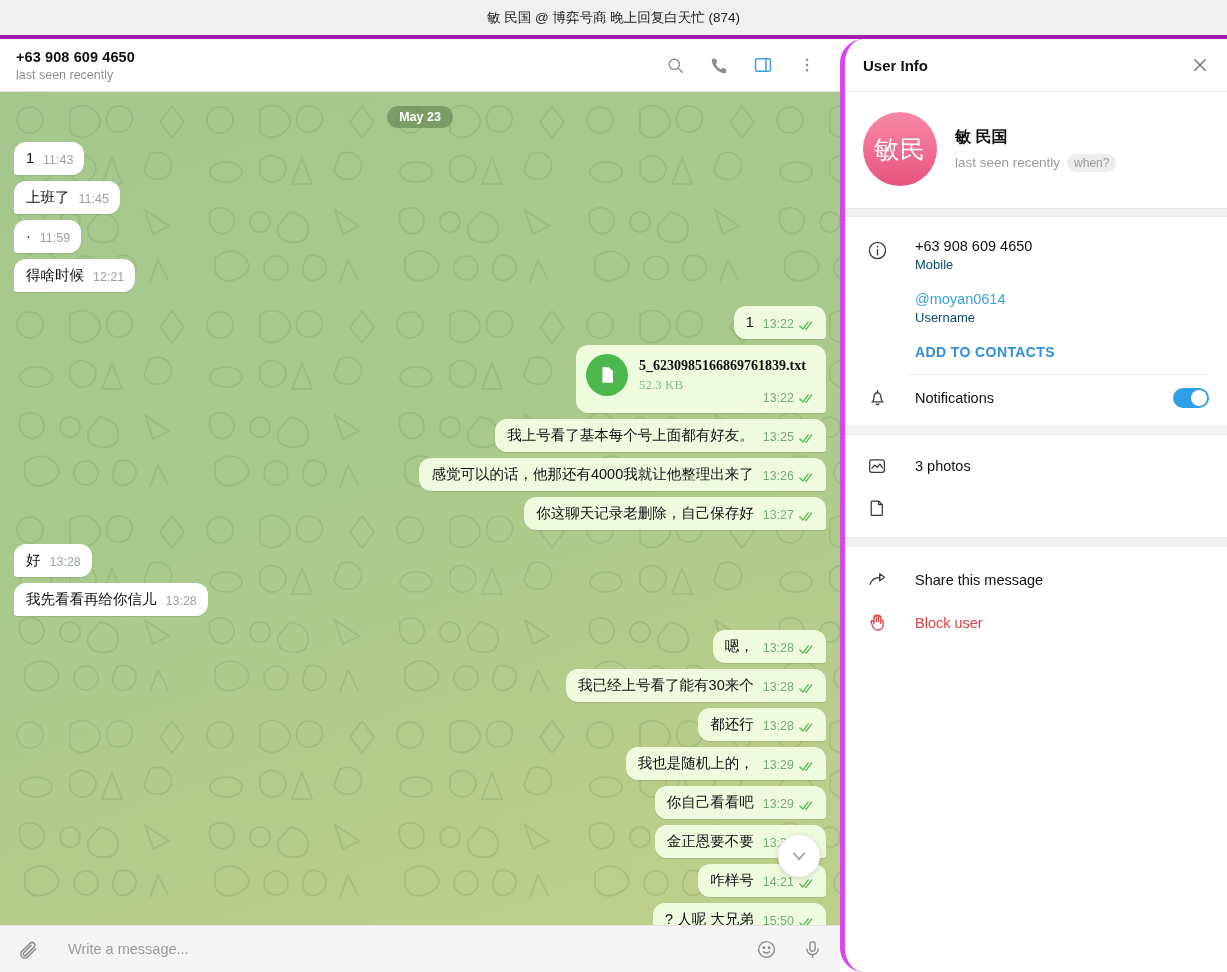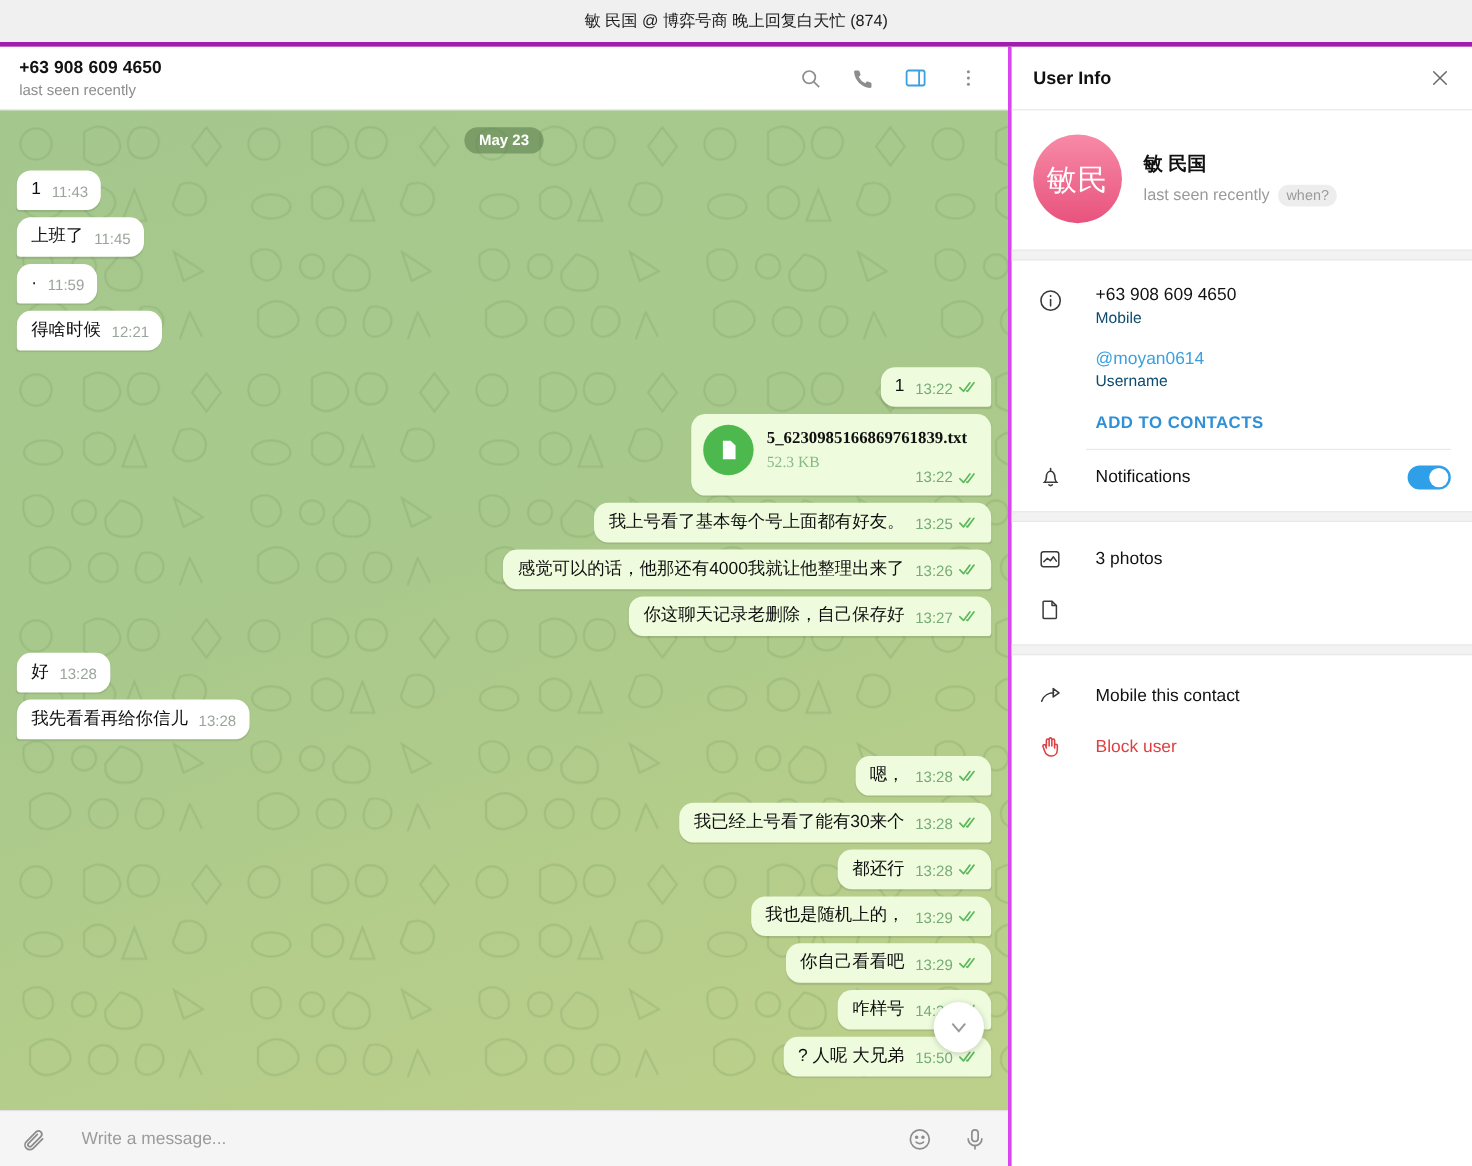--- a/index.html
+++ b/index.html
@@ -52,21 +52,21 @@
   .row.in  { justify-content: flex-start; }
 
   .bub {
     max-width: 600px; border-radius: 12px; padding: 7px 11px 7px 12px;
     display: flex; align-items: flex-end; gap: 9px;
     box-shadow: 0 1px 1px rgba(0,0,0,.10); position: relative;
   }
   .row.in  .bub { background: #ffffff; border-bottom-left-radius: 3px; }
   .row.out .bub { background: #eefcdd; border-bottom-right-radius: 3px; }
   .btext { font-size: 14.5px; color: #0f0f0f; line-height: 19px; white-space: nowrap; }
-  .meta { display: flex; align-items: flex-start; gap: 5px; flex: none; padding-bottom: 1px; }
+  .meta { display: flex; align-items: flex-end; gap: 5px; flex: none; padding-bottom: 1px; }
   .time { font-size: 12.5px; white-space: nowrap; }
   .row.in .time  { color: #9aa59a; }
   .row.out .time { color: #76ab76; }
   .ticks { display: flex; align-items: center; }
 
   
   .filebub { flex-direction: column; align-items: stretch; padding: 9px 11px 7px 10px; min-width: 250px; }
   .file-main { display: flex; align-items: center; gap: 11px; }
   .file-circ {
     width: 42px; height: 42px; border-radius: 50%; background: #4db84d;
@@ -91,21 +91,21 @@
   }
   .composer .ic { width: 24px; height: 24px; display: flex; align-items: center; justify-content: center; cursor: pointer; }
   .composer-input {
     flex: 1; border: none; outline: none; background: transparent;
     font-family: inherit; font-size: 14.5px; color: #111;
   }
   .composer-input::placeholder { color: #9b9b9b; }
   .composer-right { display: flex; align-items: center; gap: 22px; }
 
   
-  .panel { width: 387px; background: #fff; border-left: 3px solid #d946ef; display: flex; flex-direction: column; }
+  .panel { width: 387px; background: #fff; border-left: 5px solid #d946ef; display: flex; flex-direction: column; border-radius: 24px; }
   .panel-head {
     height: 53px; display: flex; align-items: center; padding: 0 18px;
     border-bottom: 1px solid #e9e9e9; flex: none;
   }
   .panel-title { flex: 1; font-size: 15px; font-weight: bold; color: #111; }
   .panel-scroll { flex: 1; overflow: hidden; }
 
   .profile { display: flex; align-items: center; gap: 18px; padding: 20px 18px 22px 18px; }
   .avatar {
     width: 74px; height: 74px; border-radius: 50%; flex: none;
@@ -435,20 +435,34 @@
                       <svg width="16" height="11" viewBox="0 0 18 12" fill="none" stroke="#5db85d" stroke-width="1.6" stroke-linecap="round" stroke-linejoin="round">
                         <polyline points="1,6.5 4.4,10 10.4,2"></polyline>
                         <polyline points="7.4,9.6 8.2,10 14.2,2"></polyline>
                       </svg>
                     </span>
                   </span>
                 </div>
               </div>
               <div class="row out">
                 <div class="bub">
+                  <span class="btext">金正恩要不要</span>
+                  <span class="meta">
+                    <span class="time">13:30</span>
+                    <span class="ticks">
+                      <svg width="16" height="11" viewBox="0 0 18 12" fill="none" stroke="#5db85d" stroke-width="1.6" stroke-linecap="round" stroke-linejoin="round">
+                        <polyline points="1,6.5 4.4,10 10.4,2"></polyline>
+                        <polyline points="7.4,9.6 8.2,10 14.2,2"></polyline>
+                      </svg>
+                    </span>
+                  </span>
+                </div>
+              </div>
+              <div class="row out">
+                <div class="bub">
                   <span class="btext">咋样号</span>
                   <span class="meta">
                     <span class="time">14:21</span>
                     <span class="ticks">
                       <svg width="16" height="11" viewBox="0 0 18 12" fill="none" stroke="#5db85d" stroke-width="1.6" stroke-linecap="round" stroke-linejoin="round">
                         <polyline points="1,6.5 4.4,10 10.4,2"></polyline>
                         <polyline points="7.4,9.6 8.2,10 14.2,2"></polyline>
                       </svg>
                     </span>
                   </span>
@@ -600,21 +614,21 @@
 
         <div class="sep"></div>
 
         <div class="sect" style="padding:12px 0;">
           <div class="row-link">
             <span class="ic">
               <svg width="21" height="21" viewBox="0 0 24 24" fill="none" stroke="#3a3a3a" stroke-width="1.5" stroke-linejoin="round" stroke-linecap="round">
                 <path d="M3.5 17.5 c2 -6 7.5 -8 11.5 -8 M14.5 5.5 l5.5 4 l-5.5 4 v-8z"></path>
               </svg>
             </span>
-            <span class="lbl">Mobile this contact</span>
+            <span class="lbl">Share this message</span>
           </div>
           <div class="row-link">
             <span class="ic">
               <svg width="21" height="21" viewBox="0 0 24 24" fill="none" stroke="#df3f40" stroke-width="1.5" stroke-linejoin="round" stroke-linecap="round">
                 <path d="M8 11 V5.6 a1.3 1.3 0 0 1 2.6 0 V11 m0 -.6 V4.6 a1.3 1.3 0 0 1 2.6 0 V11 m0 -.4 V5.6 a1.3 1.3 0 0 1 2.6 0 V13 m0 -2.4 a1.3 1.3 0 0 1 2.6 0 v4 c0 3.6 -2.4 6 -5.6 6 -3.4 0 -5.6 -2 -6.6 -5 l-1.4 -4 a1.3 1.3 0 0 1 2.4 -1 L8 13"></path>
               </svg>
             </span>
             <span class="lbl danger">Block user</span>
           </div>
         </div>

